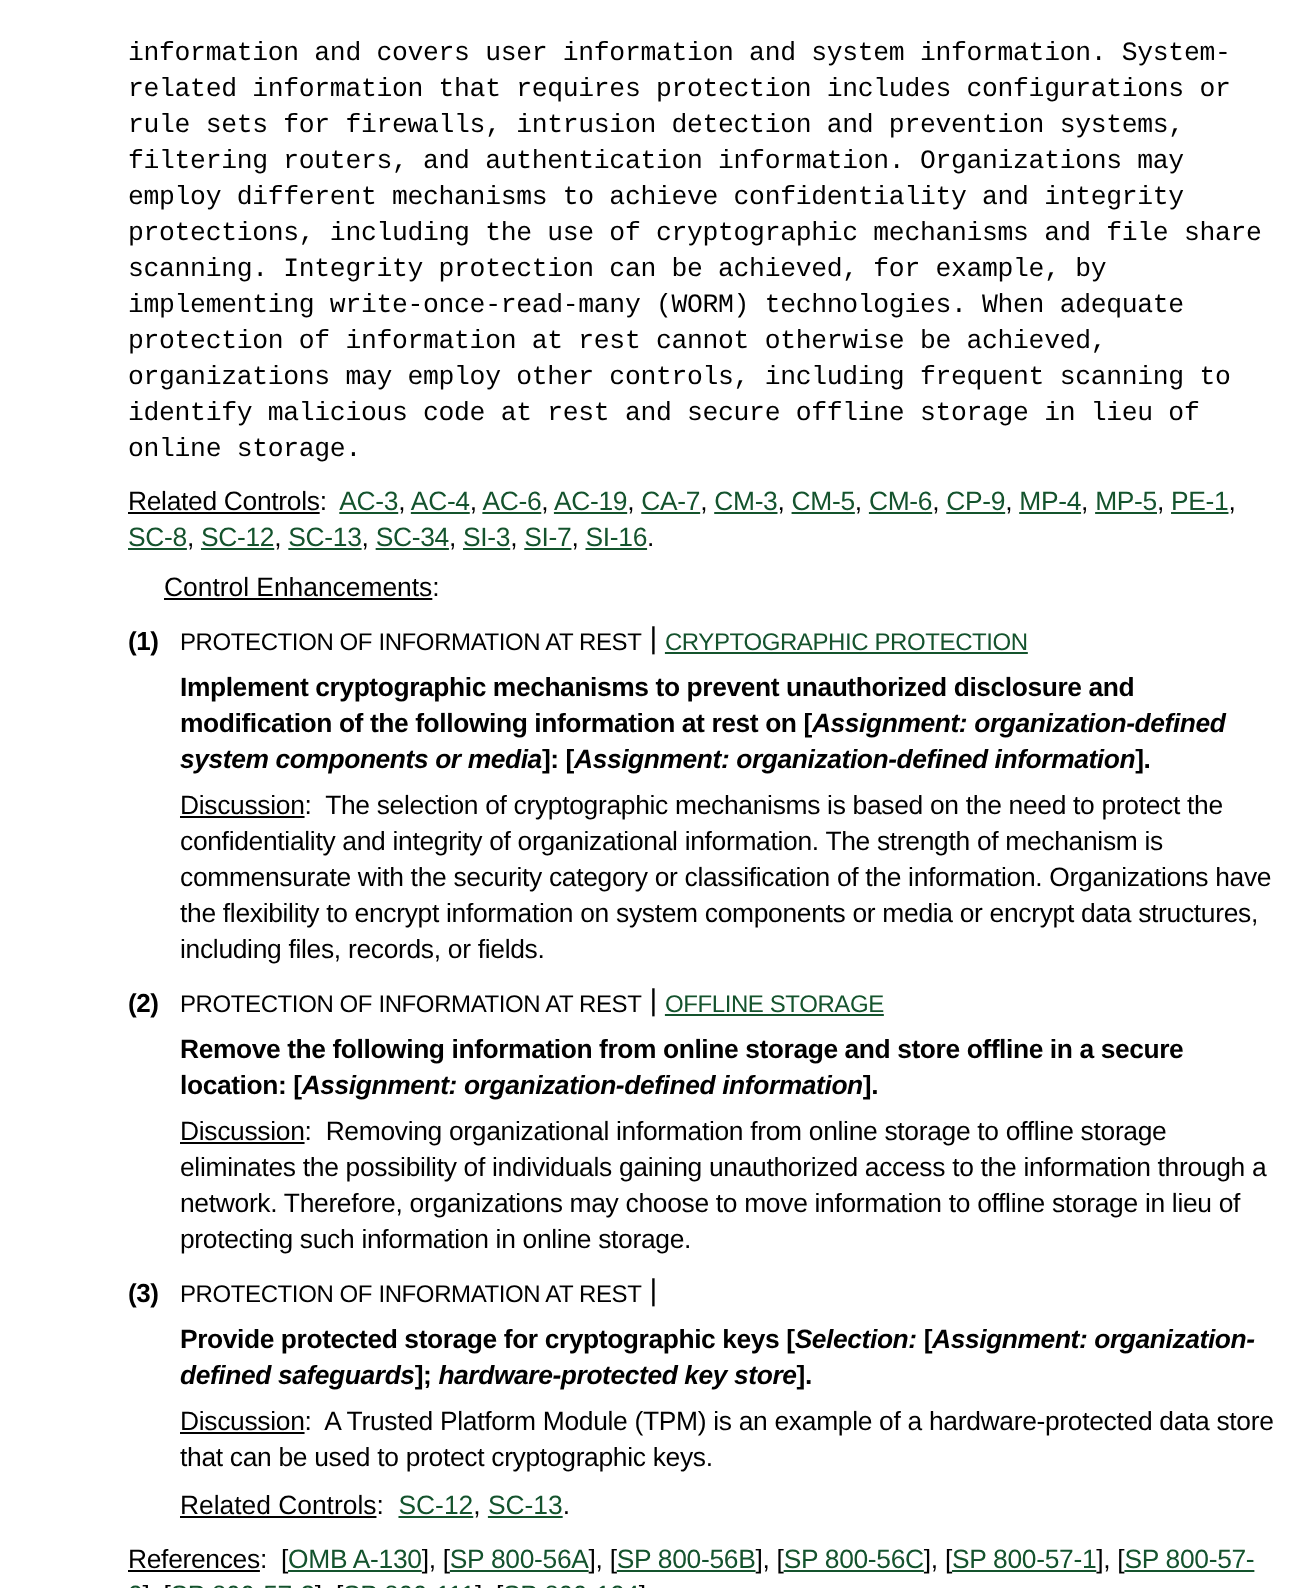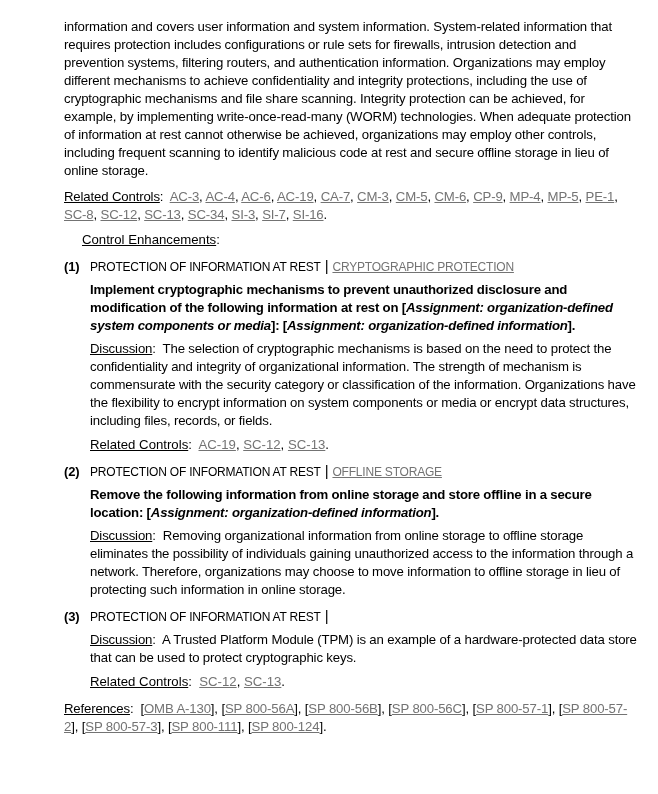--- a/index.html
+++ b/index.html
@@ -5,25 +5,25 @@
   html, body { margin: 0; padding: 0; background: #ffffff; }
   body {
     width: 658px; height: 794px; overflow: hidden;
     font-family: "Liberation Sans", sans-serif;
     color: #000000;
     font-size: 13.2px;
     line-height: 18px;
   }
   .page { position: relative; padding: 18px 20px 0 64px; }
   p { margin: 0; }
-  .intro { margin-top: 0; letter-spacing: -0.15px; }
+  .intro { margin-top: 0; letter-spacing: -0.15px; font-family: Liberation Mono, monospace; }
   .rc { margin-top: 8px; letter-spacing: -0.15px; }
   .ce { margin-top: 7px; margin-left: 18px; }
   .u { text-decoration: underline; }
-  a, .link { color: #737373; text-decoration: underline; cursor: pointer; }
+  a, .link { color: #14532d; text-decoration: underline; cursor: pointer; }
   .enh { margin-top: 9px; }
   .enh-head { display: flex; font-size: 12px; letter-spacing: -0.2px; }
   .enh-num { font-weight: bold; width: 26px; flex: none; font-size: 13px; }
   .sep { font-size: 15px; margin: 0 4px; line-height: 16px; }
   .enh-body { margin-left: 26px; }
   .stmt { font-weight: bold; margin-top: 5px; letter-spacing: -0.2px; }
   .stmt i { font-weight: bold; }
   .disc { margin-top: 5px; letter-spacing: -0.15px; }
   .erc { margin-top: 6px; }
   .refs { margin-top: 9px; letter-spacing: -0.15px; }
@@ -47,21 +47,20 @@
   <div class="enh">
     <div class="enh-head">
       <span class="enh-num">(1)</span>
       <span>PROTECTION OF INFORMATION AT REST</span>
       <span class="sep">|</span>
       <a>CRYPTOGRAPHIC PROTECTION</a>
     </div>
     <div class="enh-body">
       <p class="stmt"><span>Implement cryptographic mechanisms to prevent unauthorized disclosure and modification of the following information at rest on [</span><i>Assignment: organization-defined system components or media</i><span>]: [</span><i>Assignment: organization-defined information</i><span>].</span></p>
       <p class="disc"><span class="u">Discussion</span>:&nbsp; <span>The selection of cryptographic mechanisms is based on the need to protect the confidentiality and integrity of organizational information. The strength of mechanism is commensurate with the security category or classification of the information. Organizations have the flexibility to encrypt information on system components or media or encrypt data structures, including files, records, or fields.</span></p>
-      <p class="erc"><span class="u">Related Controls</span>:&nbsp; <span><a>AC-19</a>, <a>SC-12</a>, <a>SC-13</a></span>.</p>
     </div>
   </div>
 
   <div class="enh">
     <div class="enh-head">
       <span class="enh-num">(2)</span>
       <span>PROTECTION OF INFORMATION AT REST</span>
       <span class="sep">|</span>
       <a>OFFLINE STORAGE</a>
     </div>
@@ -71,20 +70,21 @@
     </div>
   </div>
 
   <div class="enh">
     <div class="enh-head">
       <span class="enh-num">(3)</span>
       <span>PROTECTION OF INFORMATION AT REST</span>
       <span class="sep">|</span>
     </div>
     <div class="enh-body">
+      <p class="stmt"><span>Provide protected storage for cryptographic keys [</span><i>Selection:</i><span> [</span><i>Assignment: organization-defined safeguards</i><span>]; </span><i>hardware-protected key store</i><span>].</span></p>
       <p class="disc"><span class="u">Discussion</span>:&nbsp; <span>A Trusted Platform Module (TPM) is an example of a hardware-protected data store that can be used to protect cryptographic keys.</span></p>
       <p class="erc"><span class="u">Related Controls</span>:&nbsp; <span><a>SC-12</a>, <a>SC-13</a></span>.</p>
     </div>
   </div>
 
   <p class="refs">
     <span class="u">References</span>:&nbsp;
     <span>[<a>OMB A-130</a>], [<a>SP 800-56A</a>], [<a>SP 800-56B</a>], [<a>SP 800-56C</a>], [<a>SP 800-57-1</a>], [<a>SP 800-57-2</a>], [<a>SP 800-57-3</a>], [<a>SP 800-111</a>], [<a>SP 800-124</a>]</span>.
   </p>
 

